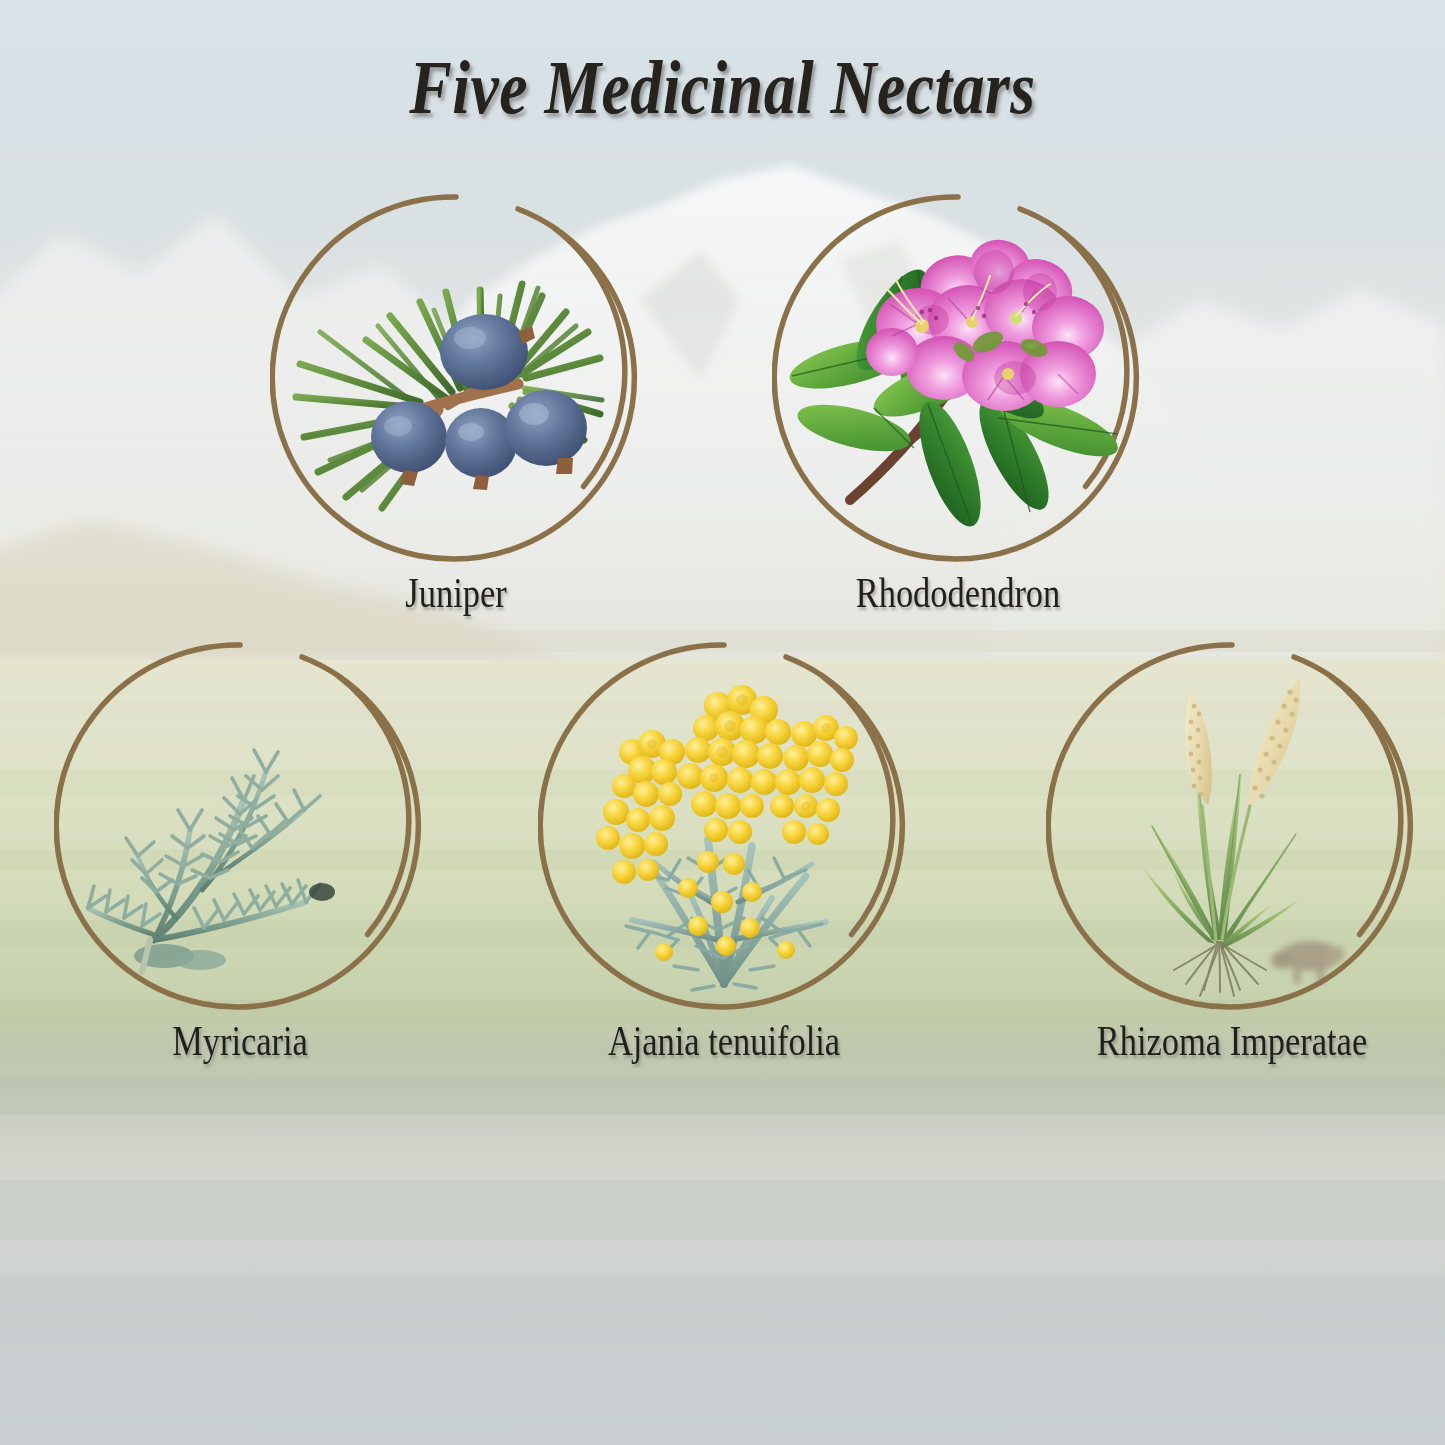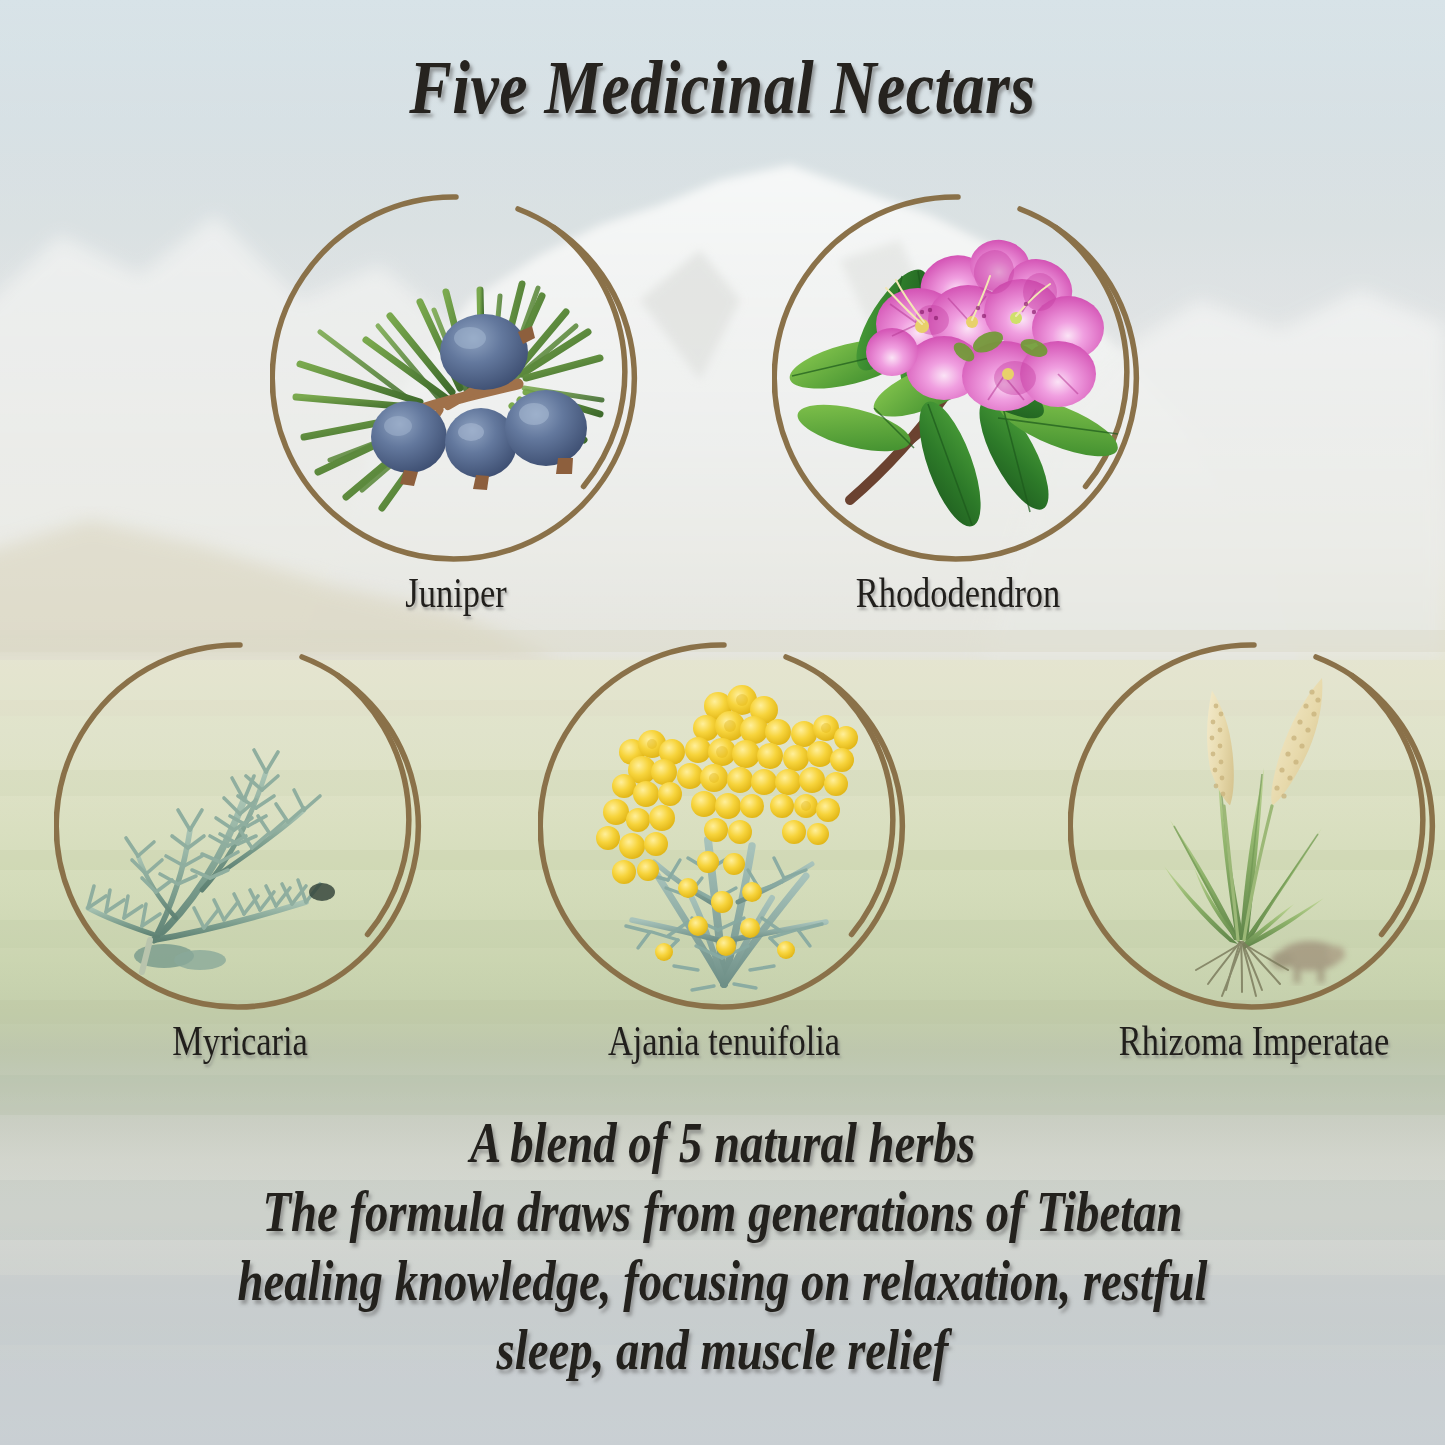--- a/index.html
+++ b/index.html
@@ -697,21 +697,21 @@
               <circle cx="114" cy="104" r="5"></circle>
             <circle cx="288" cy="88" r="5"></circle>
               <circle cx="268" cy="166" r="5"></circle>
             <circle cx="176" cy="138" r="5"></circle>
           </g>
         </svg>
       </div>
       <div class="herb-label">Ajania tenuifolia</div>
     </div>
 
-    <div class="herb" style="left:1068px;top:640px;">
+    <div class="herb" style="left:1046px;top:640px;">
       <div class="herb-ring">
         <svg width="372" height="372" viewBox="0 0 372 372">
           <g fill="none" stroke="#8a7149" stroke-width="5.5" stroke-linecap="round">
             <path d="M 186 5 A 181 181 0 1 0 248.0 16.95"></path>
             <path d="M 283.4 35.3 A 181 181 0 0 1 313.5 294.5"></path>
           </g>
         </svg>
       </div>
       <div class="herb-art">
         <svg width="372" height="372" viewBox="0 0 372 372">
@@ -793,21 +793,15 @@
             <path d="M 172 304 C 156 314 142 322 128 330"></path>
             <path d="M 176 304 C 192 314 206 322 220 330"></path>
             <path d="M 173 306 C 166 326 160 340 154 356"></path>
             <path d="M 175 306 C 180 326 184 340 188 356"></path>
           </g>
         </svg>
       </div>
       <div class="herb-label">Rhizoma Imperatae</div>
     </div>
 
-    <div class="footer-block">
-      <span class="footer-line">A blend of 5 natural herbs</span>
-      <span class="footer-line">The formula draws from generations of Tibetan</span>
-      <span class="footer-line">healing knowledge, focusing on relaxation, restful</span>
-      <span class="footer-line">sleep, and muscle relief</span>
-    </div>
 
   </div>
 </div>
 
 </body></html>

